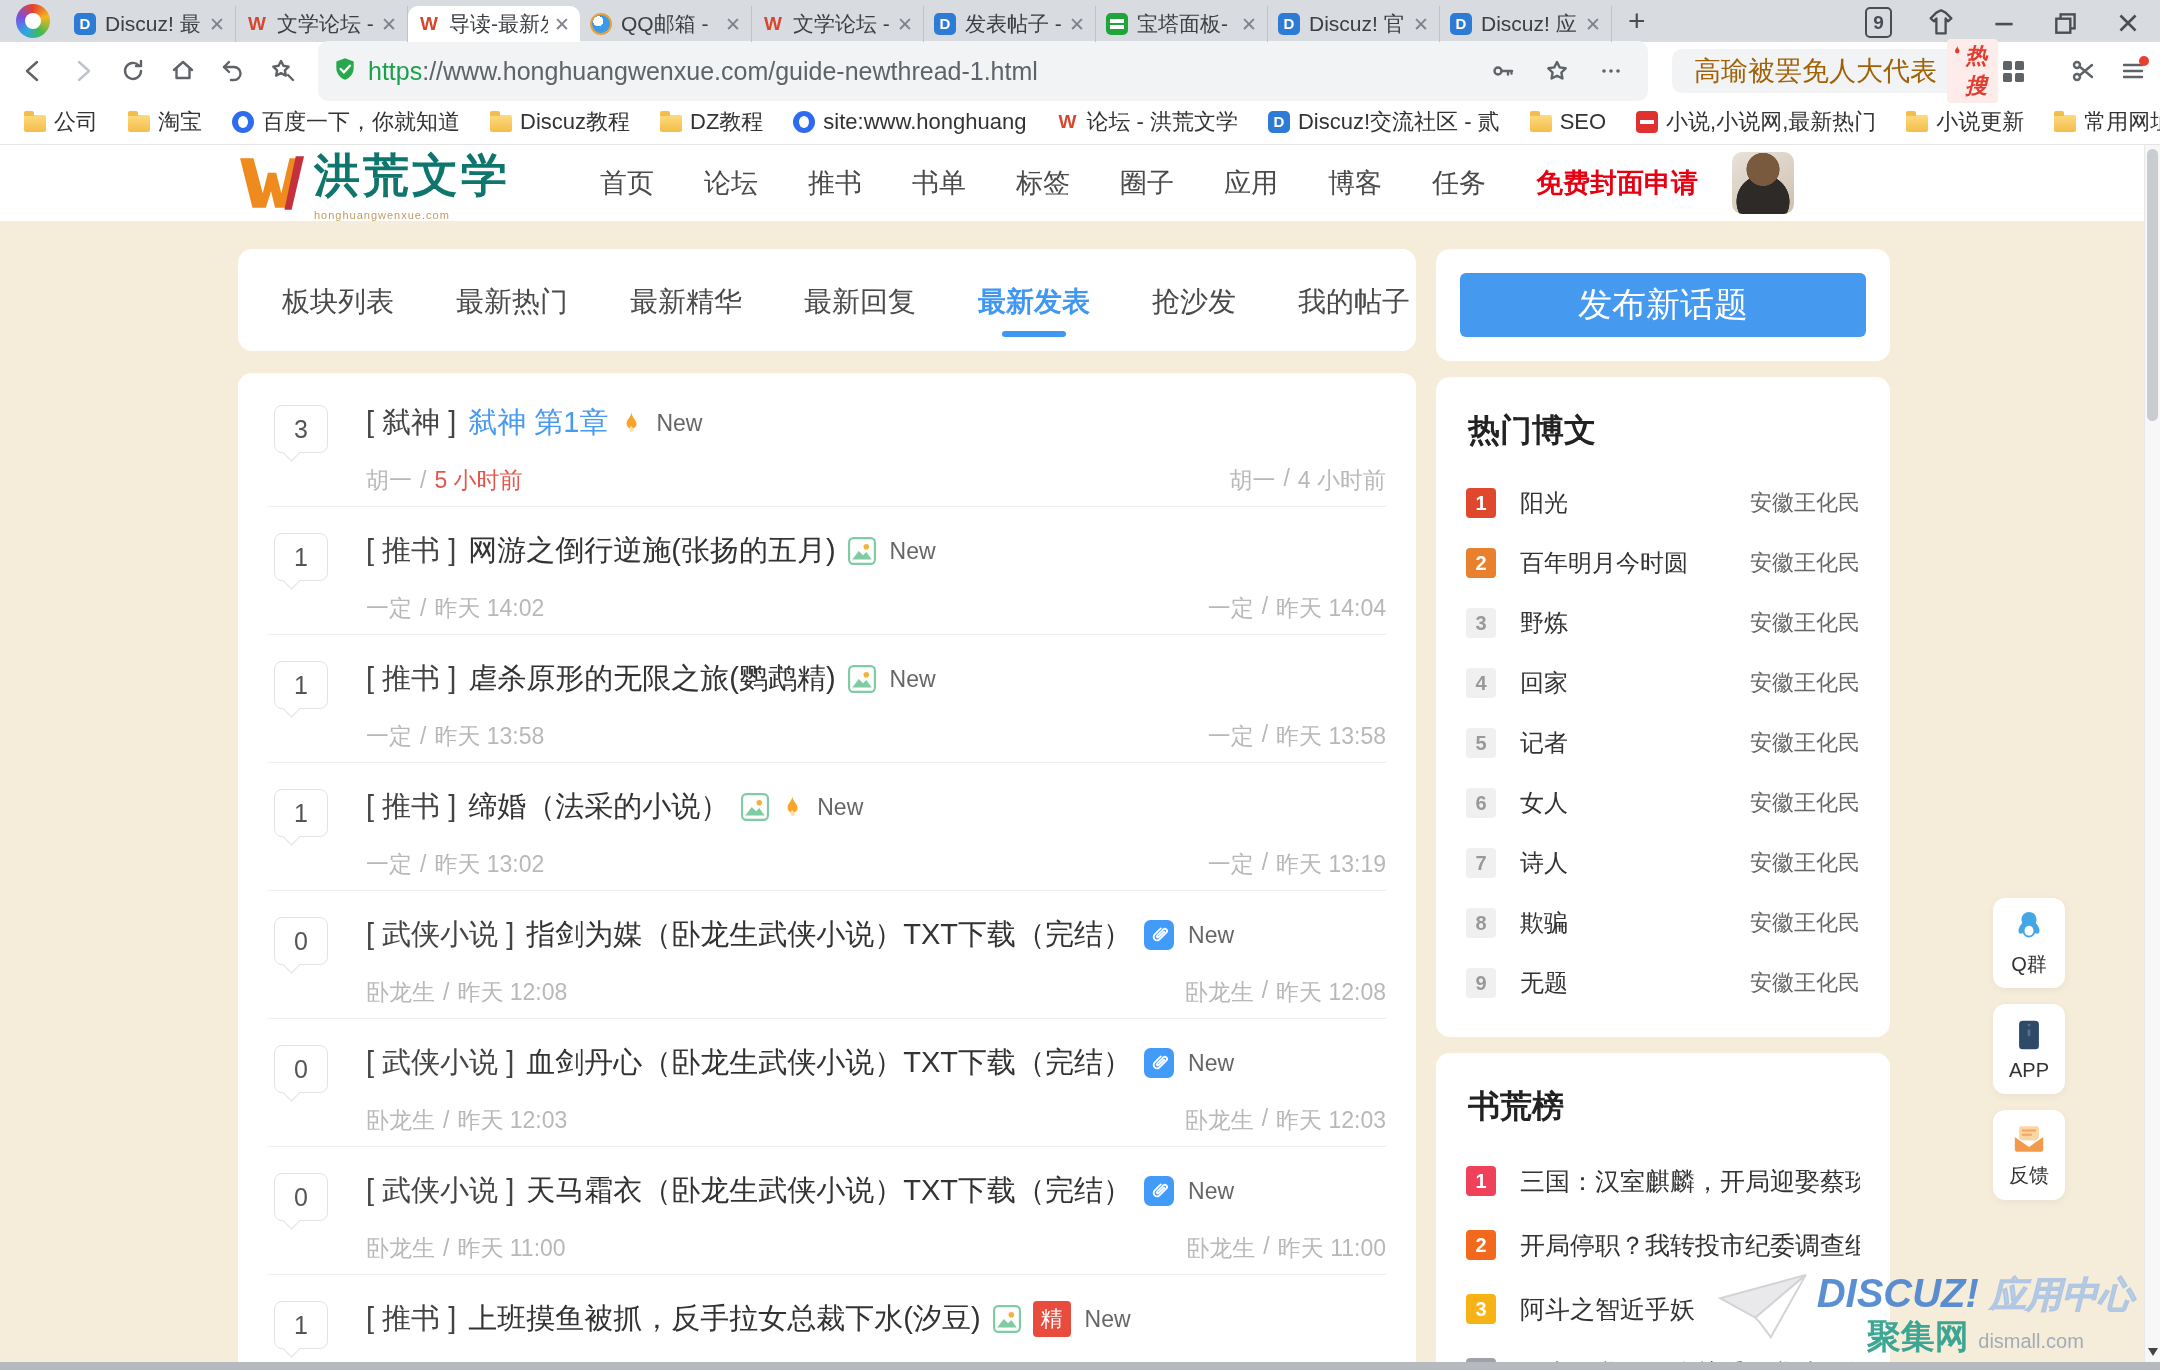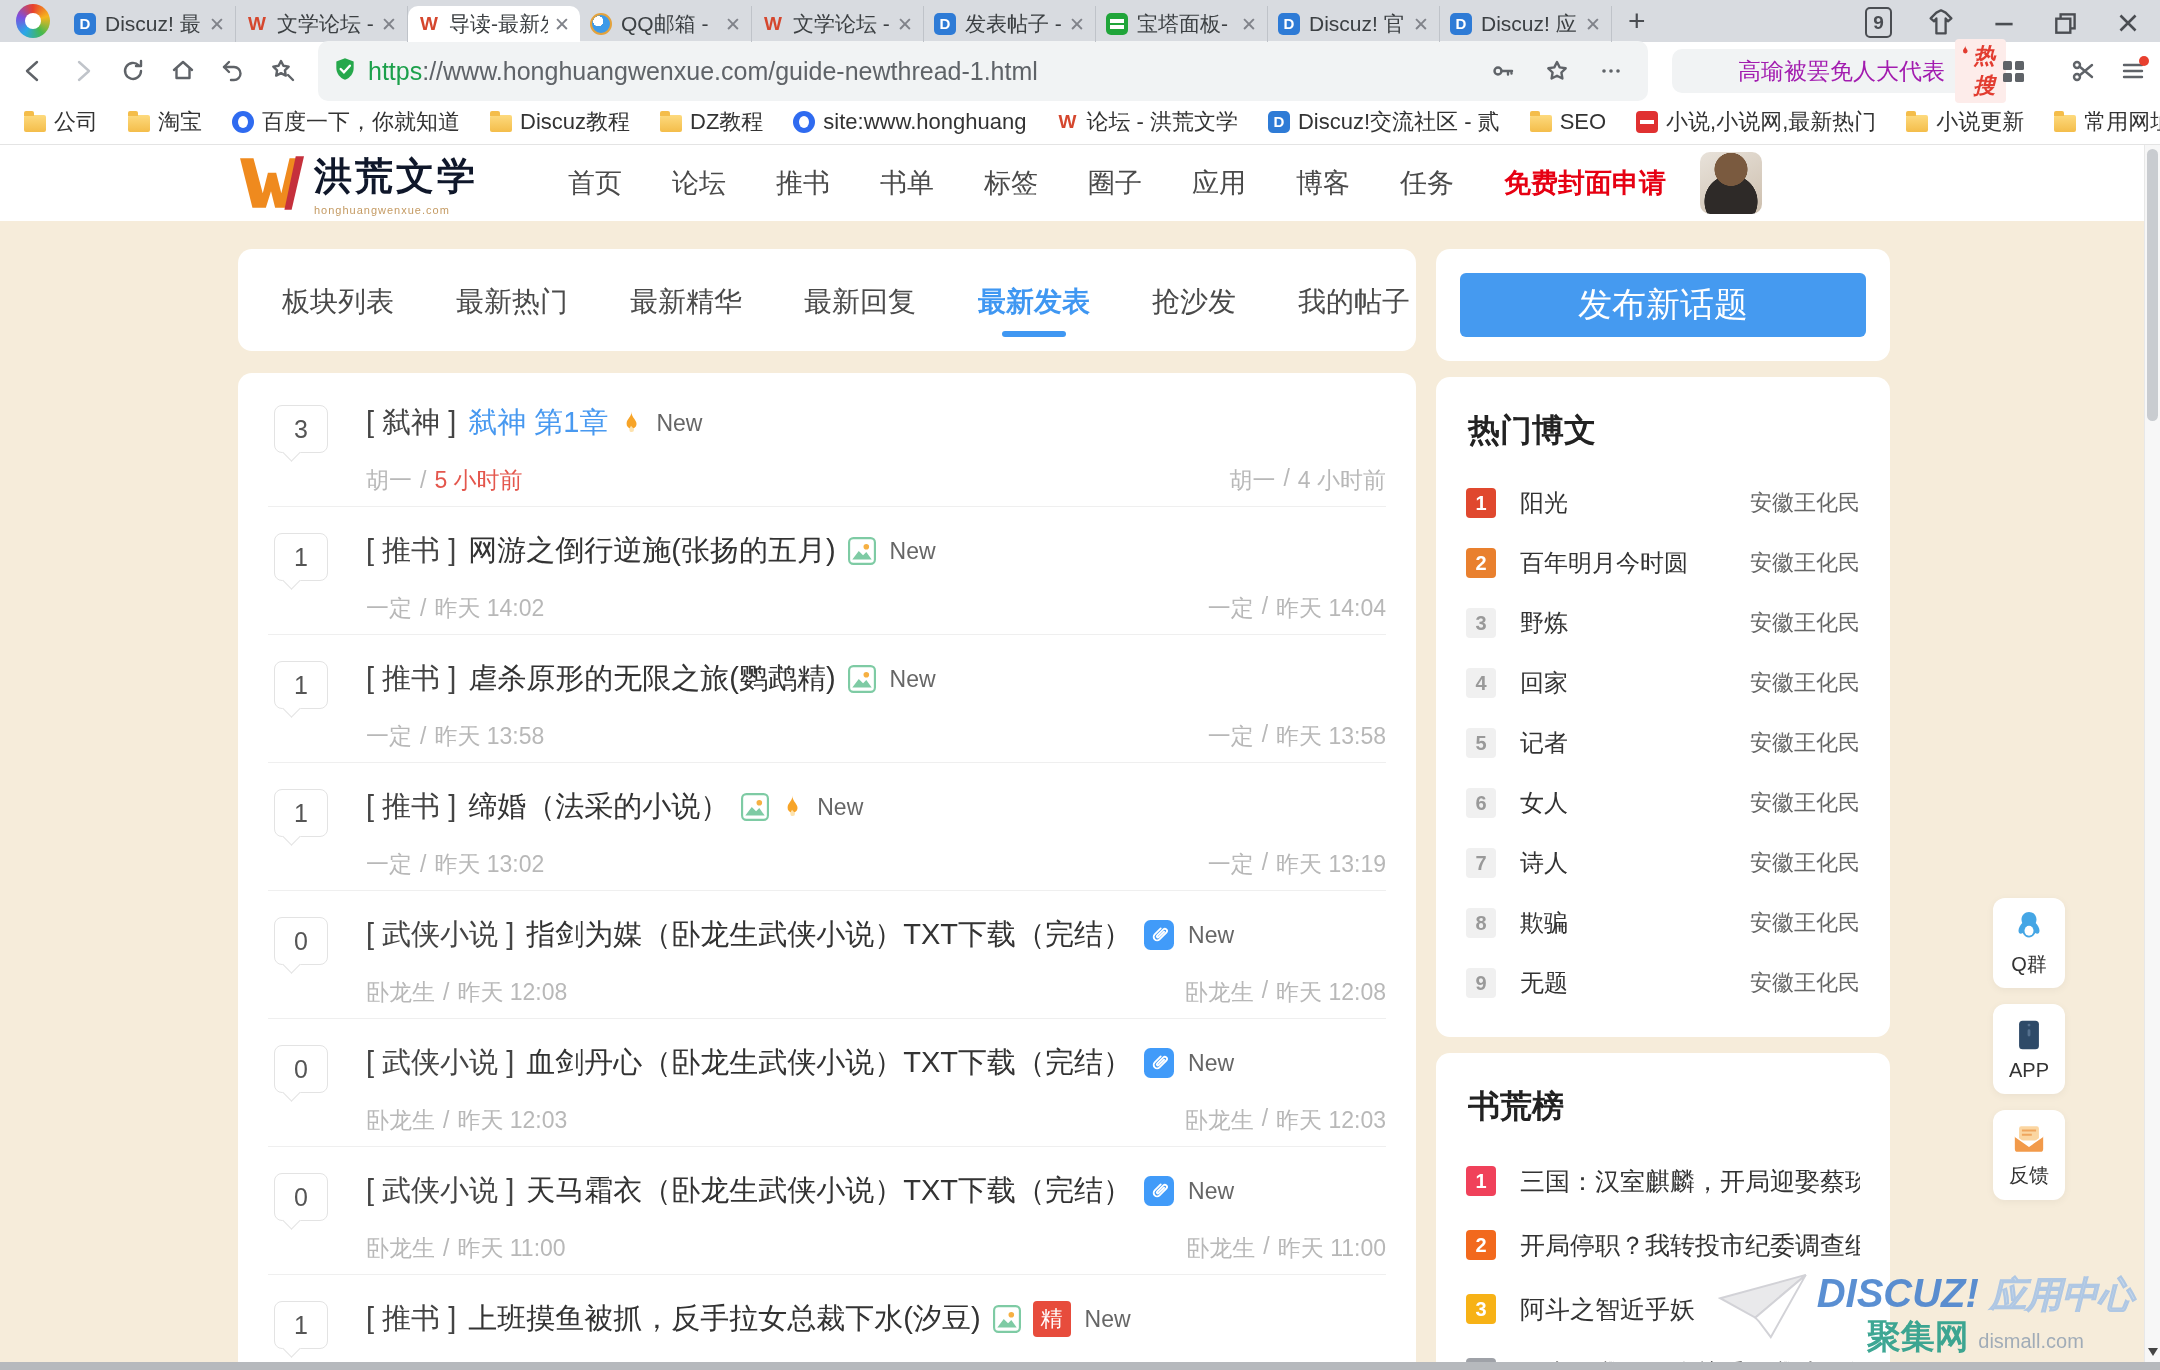--- a/index.html
+++ b/index.html
@@ -35,21 +35,21 @@
   .ti { width:46px; height:46px; display:flex; align-items:center; justify-content:center; border-radius:6px; flex:none; }
   .ti svg { stroke:#5f6368; stroke-width:2.4; fill:none; stroke-linecap:round; stroke-linejoin:round; }
   .ti.disabled svg { stroke:#c0c4ca; }
   .urlpill { height:60px; background:#f1f3f4; border-radius:10px; flex:none; width:1330px; margin-left:8px;
     display:flex; align-items:center; padding:0 14px; gap:10px; }
   .urltext { font-size:25px; color:#5f6368; white-space:nowrap; overflow:hidden; }
   .urltext .scheme { color:#1ca04b; }
   .pillicons { margin-left:auto; display:flex; align-items:center; gap:8px; }
   .hotpill { height:44px; background:#f1f3f4; border-radius:10px; flex:none; display:flex; align-items:center;
     padding:0 12px; margin-left:20px; gap:10px; width:300px; }
-  .hotq { font-size:23px; color:#a21caf; white-space:nowrap;margin-left:44px; }
+  .hotq { font-size:27px; color:#a16207; white-space:nowrap; }
   .hotchip { display:flex; align-items:flex-start; gap:3px; background:#fdecea; border-radius:4px; padding:2px 5px; }
   .hotchip .t { color:#e23c30; font-weight:bold; font-style:italic; font-size:22px; }
   .tdiv { width:1px; height:28px; background:#dadce0; margin:0 8px; }
   .menu-dot { position:relative; }
   .menu-dot::after{ content:''; position:absolute; top:8px; right:7px; width:10px; height:10px; border-radius:50%; background:#e8402f; }
 
   .bookmarks { height:45px; background:#fff; border-bottom:1px solid #e4e4e4; display:flex; align-items:center;
     padding:0 24px; gap:30px; overflow:hidden; }
   .bm { display:flex; align-items:center; gap:8px; color:#333; font-size:22px; white-space:nowrap; flex:none; }
   .bmic { width:22px; height:22px; position:relative; flex:none; }
@@ -60,21 +60,21 @@
   .bmic.w::after{ content:'W'; position:absolute; inset:0; color:#d5472e; font-weight:bold; font-size:19px; line-height:22px; text-align:center; }
   .bmic.discuz { background:#2e7bd6; border-radius:5px; }
   .bmic.discuz::after{ content:'D'; position:absolute; inset:0; color:#fff; font-size:15px; font-weight:bold; text-align:center; line-height:22px; }
   .bmic.red { background:#e03131; border-radius:4px; }
   .bmic.red::after{ content:''; position:absolute; left:4px; right:4px; top:9px; height:4px; background:#fff; }
 
   
   .page { position:relative; height:1217px; background:#f6ecda; overflow:hidden; }
   .siteheader { height:76px; background:#fff; display:flex; align-items:center; padding-left:238px; padding-right:250px; }
   .slogo { display:flex; align-items:center; gap:10px; flex:none; }
-  .slogo-txt .cn { font-size:38px; font-weight:bold; color:#0f172a; letter-spacing:3px; }
+  .slogo-txt .cn { font-size:46px; font-weight:bold; color:#0f766e; letter-spacing:3px; }
   .slogo-txt .en { font-size:11px; color:#c49a62; letter-spacing:1px; margin-top:2px; }
   .mainnav { display:flex; align-items:center; gap:50px; margin-left:90px; }
   .mainnav .ni { font-size:27px; color:#4a4a4a; white-space:nowrap; cursor:pointer; }
   .mainnav .cta { color:#e60012; font-weight:bold; font-size:27px; white-space:nowrap; }
   .hsearch { margin-left:auto; width:280px; height:52px; background:#f5f5f5; border-radius:28px;
     display:flex; align-items:center; padding:0 20px; gap:8px; flex:none; }
   .hsearch input { border:none; outline:none; background:transparent; font-size:23px; color:#333; width:200px; font-family:inherit; }
   .hsearch input::placeholder { color:#b5b5b5; }
   .avatar { width:62px; height:62px; border-radius:10px; margin-left:34px; flex:none;
     background:radial-gradient(circle at 50% 28%, #7a5a3f 0 30%, transparent 31%),

